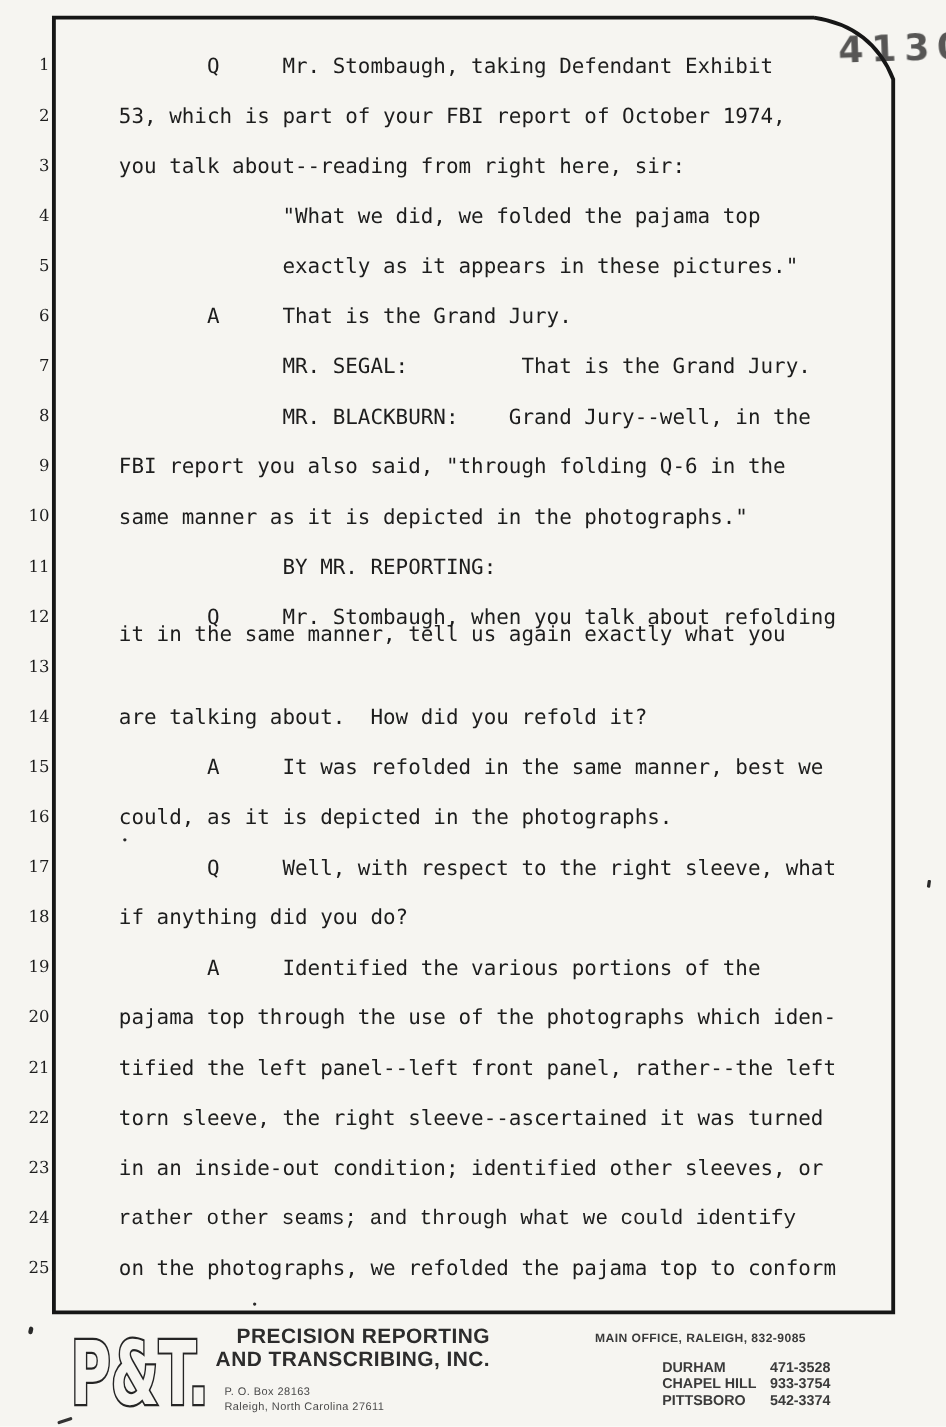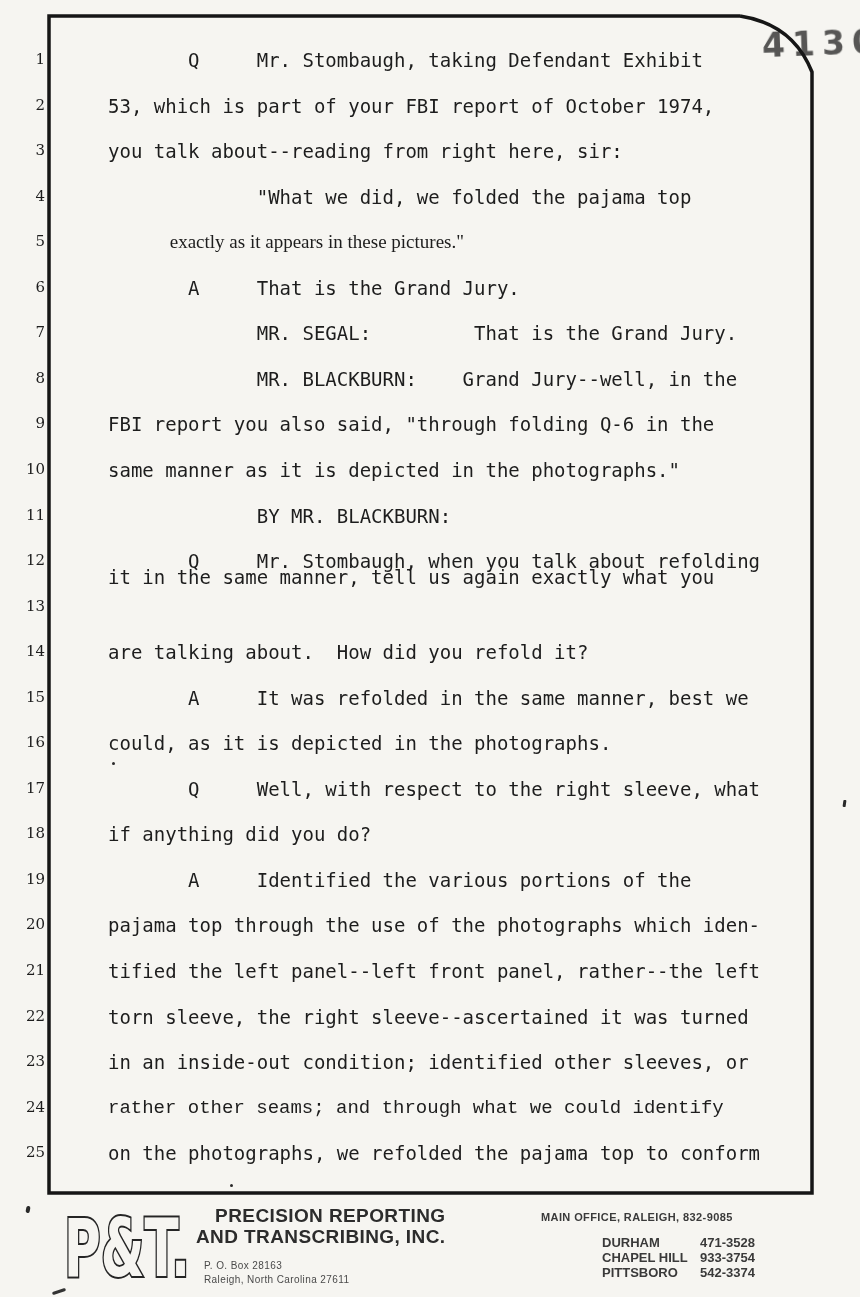--- a/index.html
+++ b/index.html
@@ -99,27 +99,27 @@
       <div class="lineno" style="top: 1052.1px;">23</div>
       <div class="lineno" style="top: 1097.65px;">24</div>
       <div class="lineno" style="top: 1143.2px;">25</div>
     </div>
 
   <div>
       <div class="tline" style="top: 49px;">       Q     Mr. Stombaugh, taking Defendant Exhibit</div>
       <div class="tline" style="top: 94.55px;">53, which is part of your FBI report of October 1974,</div>
       <div class="tline" style="top: 140.1px;">you talk about--reading from right here, sir:</div>
       <div class="tline" style="top: 185.65px;">             "What we did, we folded the pajama top</div>
-      <div class="tline" style="top: 231.2px; font-family: Liberation Serif, serif;">             exactly as it appears in these pictures."</div>
+      <div class="tline" style="top: 231.2px;">             exactly as it appears in these pictures."</div>
       <div class="tline" style="top: 276.75px;">       A     That is the Grand Jury.</div>
       <div class="tline" style="top: 322.3px;">             MR. SEGAL:         That is the Grand Jury.</div>
       <div class="tline" style="top: 367.85px;">             MR. BLACKBURN:    Grand Jury--well, in the</div>
       <div class="tline" style="top: 413.4px;">FBI report you also said, "through folding Q-6 in the</div>
       <div class="tline" style="top: 458.95px;">same manner as it is depicted in the photographs."</div>
-      <div class="tline" style="top: 504.5px;">             BY MR. BLACKBURN:</div>
+      <div class="tline" style="top: 504.5px;">             BY MR. REPORTING:</div>
       <div class="tline" style="top: 550.05px;">       Q     Mr. Stombaugh, when you talk about refolding</div>
       <div class="tline" style="top: 566px;">it in the same manner, tell us again exactly what you</div>
       <div class="tline" style="top: 641.15px;">are talking about.  How did you refold it?</div>
       <div class="tline" style="top: 686.7px;">       A     It was refolded in the same manner, best we</div>
       <div class="tline" style="top: 732.25px;">could, as it is depicted in the photographs.</div>
       <div class="tline" style="top: 777.8px;">       Q     Well, with respect to the right sleeve, what</div>
       <div class="tline" style="top: 823.35px;">if anything did you do?</div>
       <div class="tline" style="top: 868.9px;">       A     Identified the various portions of the</div>
       <div class="tline" style="top: 914.45px;">pajama top through the use of the photographs which iden-</div>
       <div class="tline" style="top: 960px;">tified the left panel--left front panel, rather--the left</div>

